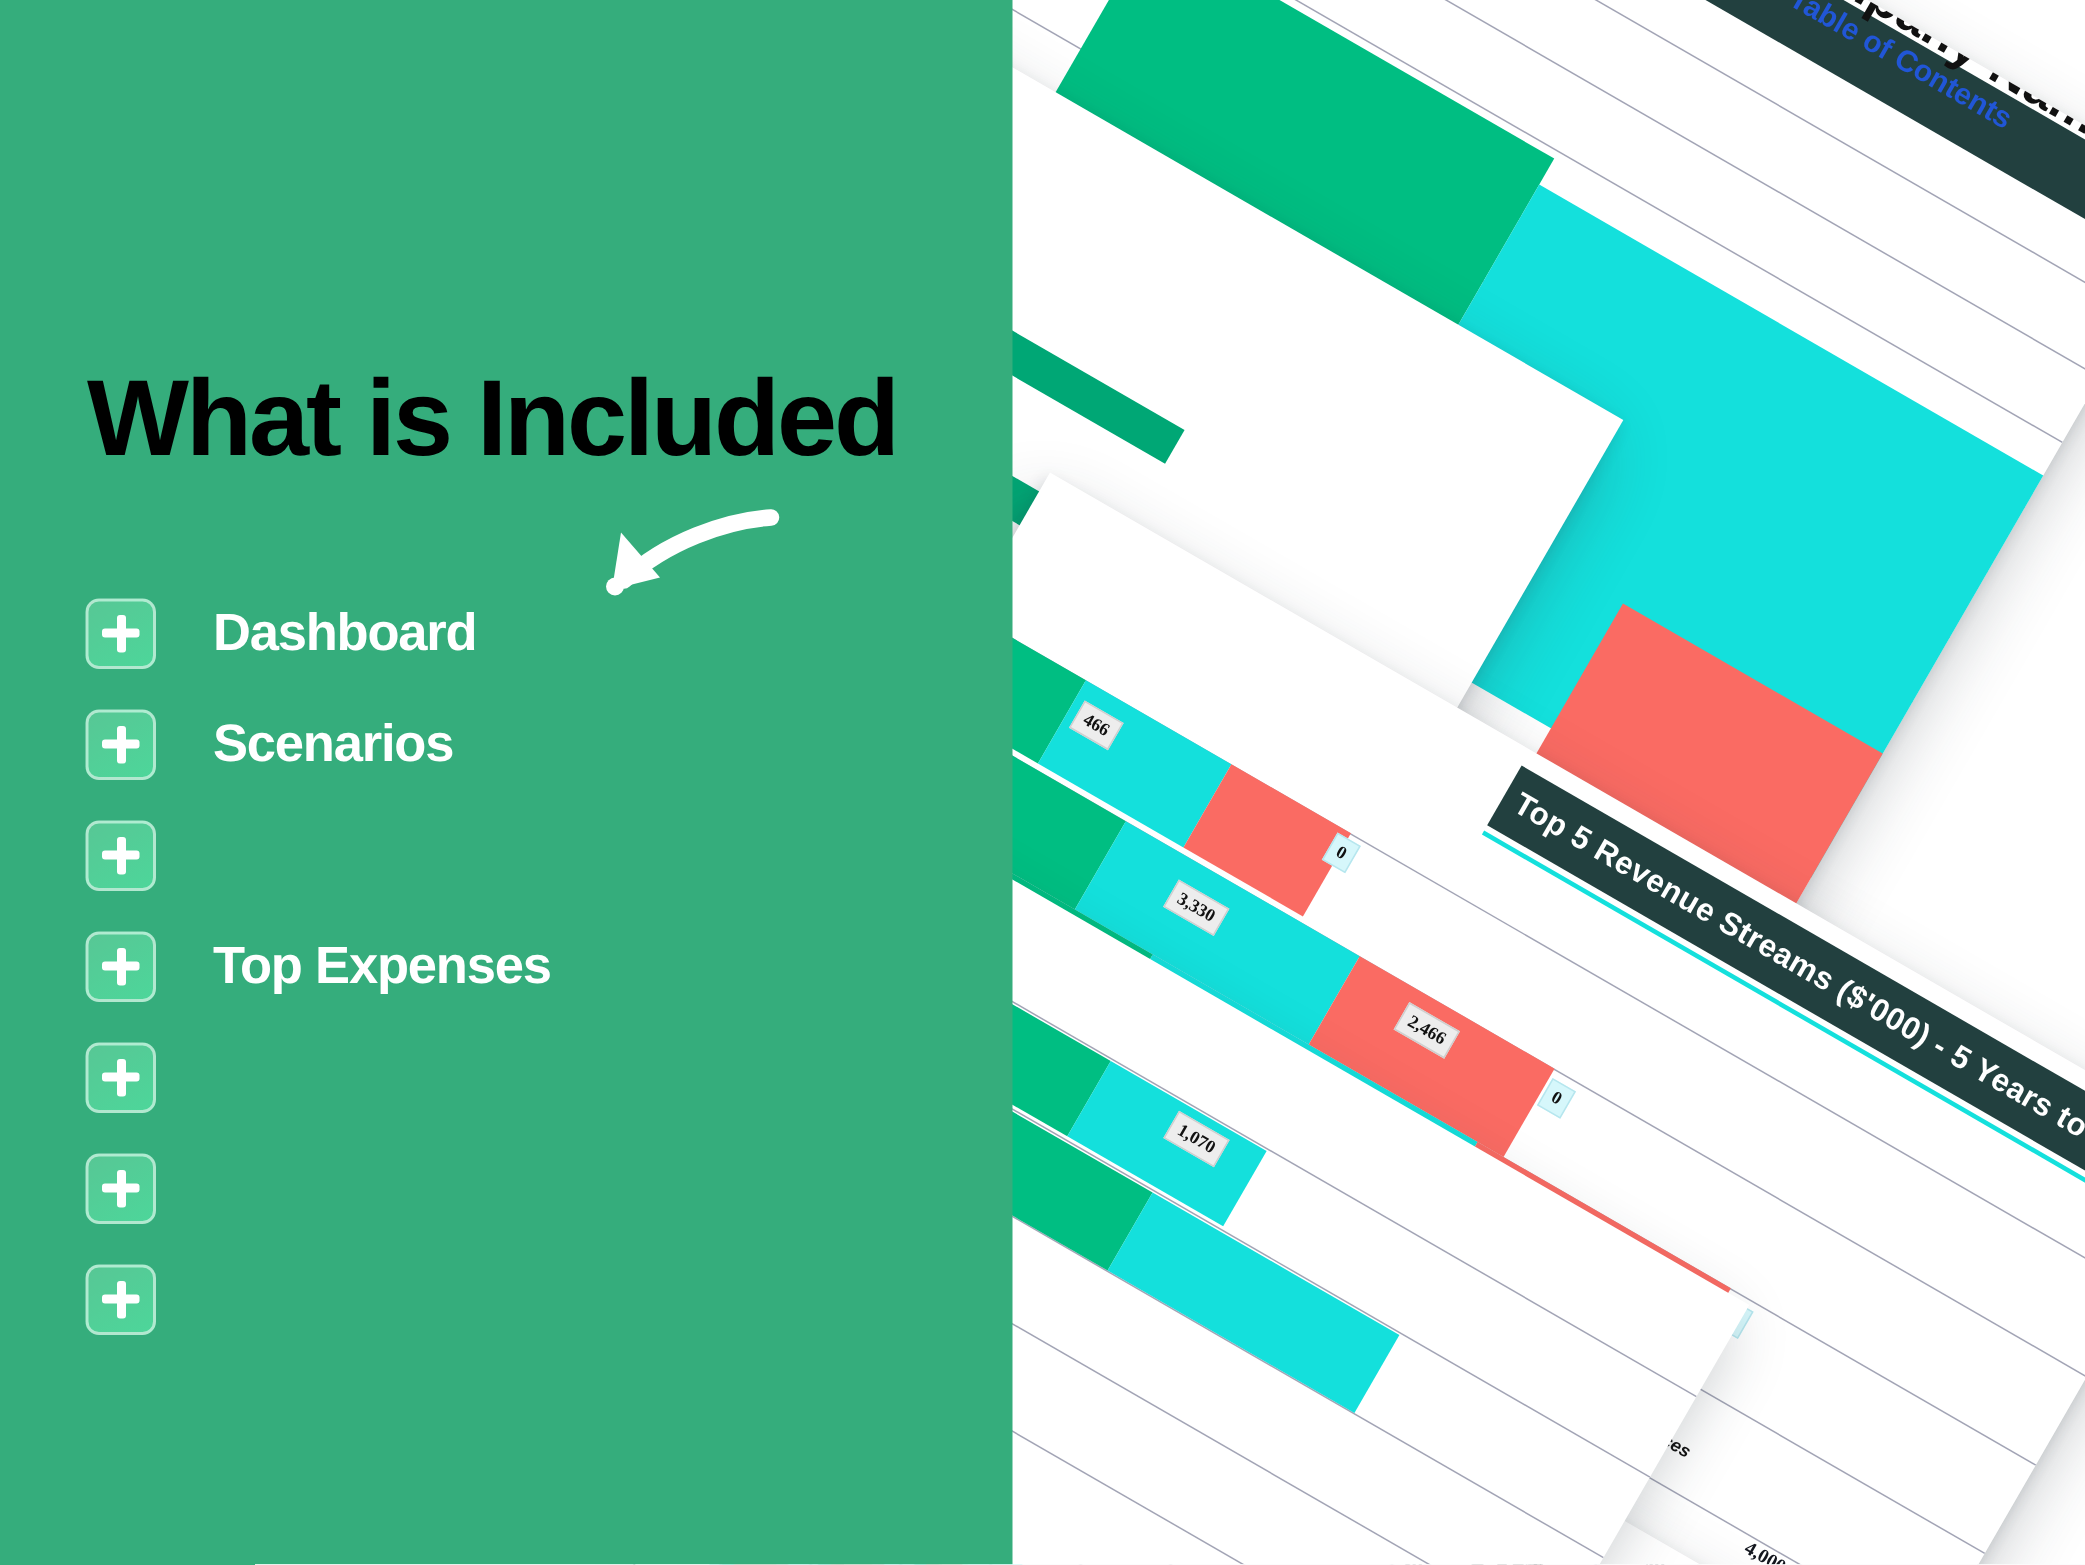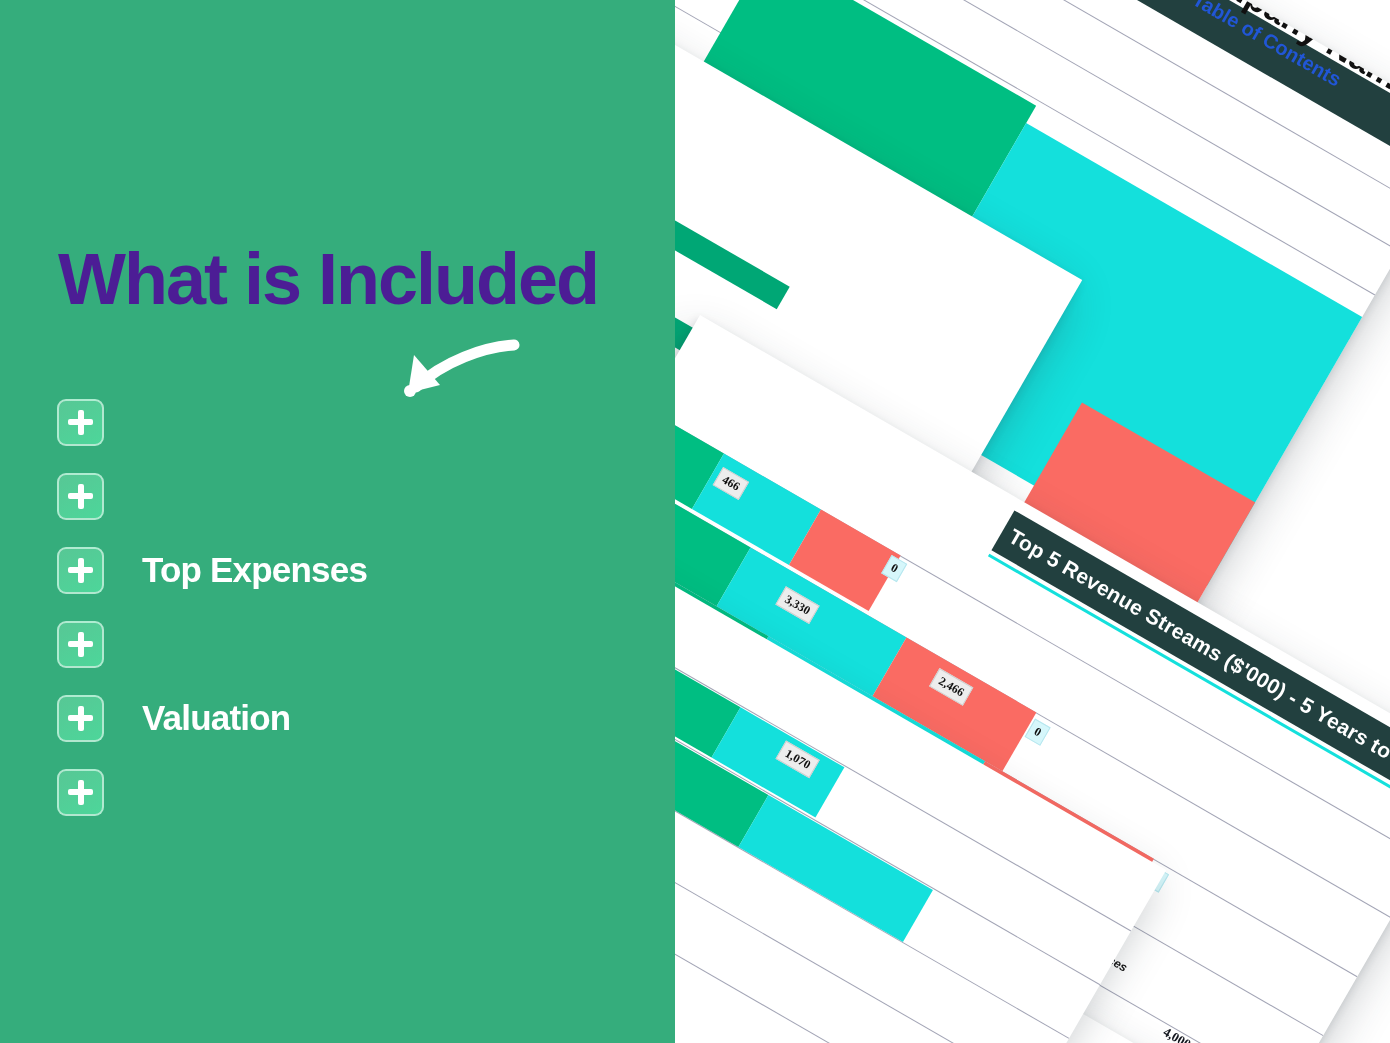--- a/index.html
+++ b/index.html
@@ -71,21 +71,21 @@
     font-size:22px; font-weight:bold; letter-spacing:.5px;
     padding:4px 14px 6px; border-radius:7px; line-height:1;
   }
   .brandname {
     display:block; color:#ffffff; font-size:40px; font-weight:bold;
     letter-spacing:-1.2px; margin-top:5px; line-height:1;
   }
 
   .headline {
     position:absolute; left:58px; top:243px;
-    color:#4c1d95; font-size:72px; font-weight:bold; letter-spacing:-2px; line-height:1;
+    color:#000000; font-size:72px; font-weight:bold; letter-spacing:-2px; line-height:1;
     white-space:nowrap;
   }
 
   .arrow { position:absolute; left:392px; top:325px; width:130px; height:75px; }
 
   .list { position:absolute; left:57px; top:385px; width:600px; }
   .item { display:flex; align-items:center; height:74px; }
   .plus {
     width:47px; height:47px; flex:0 0 auto; border-radius:9px;
     background:linear-gradient(150deg,#57C795 0%,#4DD69A 100%);
@@ -332,41 +332,45 @@
       <svg viewBox="0 0 130 75" width="130" height="75">
         <path d="M122 20 C92 22 52 36 24 62" fill="none" stroke="#ffffff" stroke-width="11" stroke-linecap="round"></path>
         <path d="M16 68 L22 30 L48 60 Z" fill="#ffffff"></path>
         <circle cx="18" cy="66" r="6" fill="#ffffff"></circle>
       </svg>
     </div>
 
     <div class="list">
 
 
-
-      <div class="item">
-        <span class="plus"></span>
+      <div class="item">
+        <span class="plus"></span>
+        <span class="item-label">Dashboard</span>
+      </div>
+
+      <div class="item">
+        <span class="plus"></span>
+        <span class="item-label">Scenarios</span>
       </div>
 
       <div class="item">
         <span class="plus"></span>
       </div>
 
       <div class="item">
         <span class="plus"></span>
         <span class="item-label">Top Expenses</span>
       </div>
 
       <div class="item">
         <span class="plus"></span>
       </div>
 
       <div class="item">
         <span class="plus"></span>
-        <span class="item-label">Valuation</span>
       </div>
 
       <div class="item">
         <span class="plus"></span>
       </div>
 
     </div>
   </div>
 
 </div>

